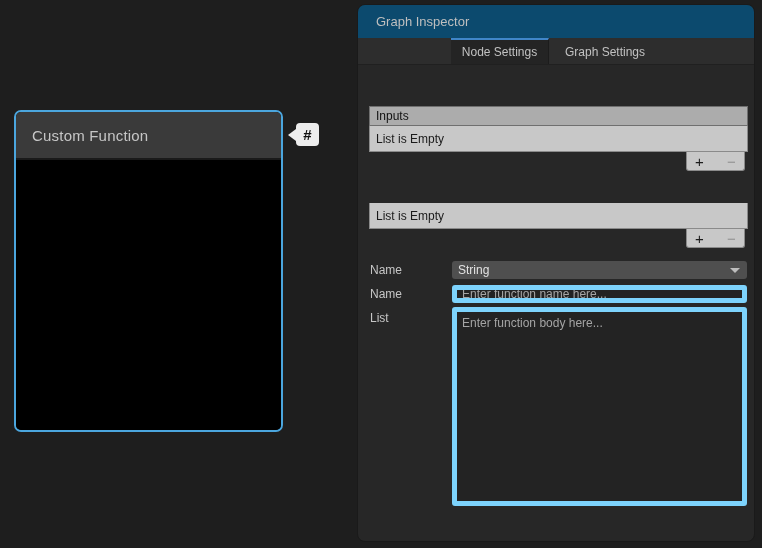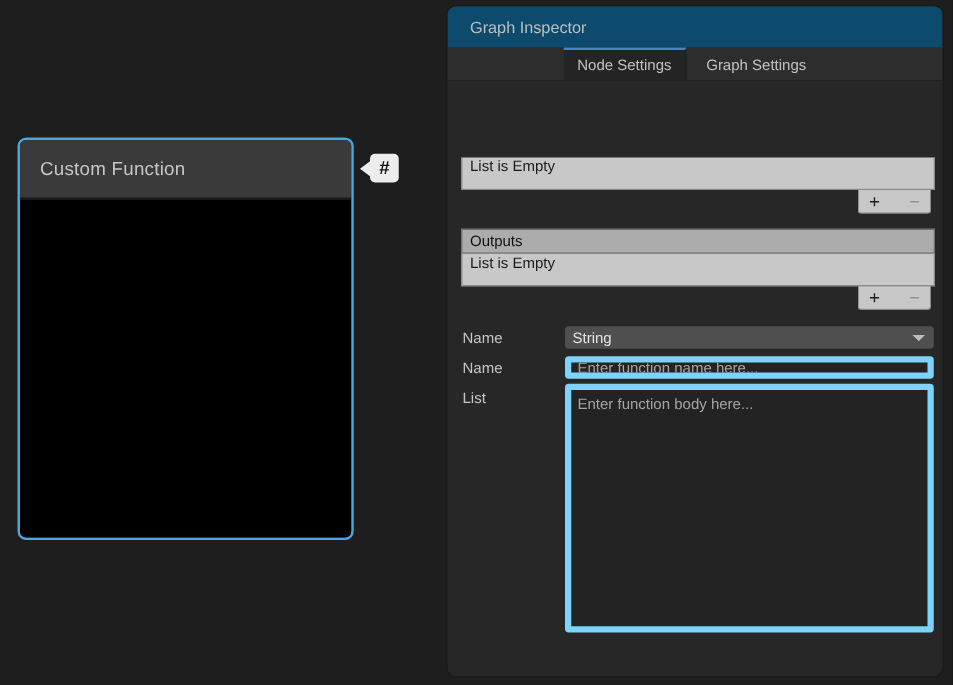--- a/index.html
+++ b/index.html
@@ -65,21 +65,21 @@
     color: #C8C8C8; font-size: 12px; font-weight: bold;
   }
   .rlist-header {
     height: 20px; background: #ACACAC; border: 1px solid #6F6F6F;
     display: flex; align-items: center; padding-left: 6px;
     color: #121212; font-size: 12px;
   }
   .rlist-row {
     height: 26px; background: #C8C8C8;
     border: 1px solid #8A8A8A; border-top: none;
-    display: flex; padding-left: 6px;
+    display: flex; align-items: center; padding-left: 6px;
     color: #1A1A1A; font-size: 12px;
   }
   .rlist-footer {
     position: absolute; right: 9px; width: 59px; height: 19px;
     background: #C8C8C8; border: 1px solid #8A8A8A; border-top: none;
     border-radius: 0 0 3px 3px;
     display: flex; align-items: center; justify-content: center; gap: 10px;
   }
   .rlist-btn {
     width: 22px; text-align: center; font-size: 15px; line-height: 17px;
@@ -144,31 +144,31 @@
     <div class="tabstrip">
       <div class="tab active">
         <span>Node Settings</span>
       </div>
       <div class="tab inactive">
         <span>Graph Settings</span>
       </div>
     </div>
 
 
+    <div class="rlist-header inputs-header">
+      <span>Inputs</span>
+    </div>
     <div class="rlist-row inputs-row">
       <span>List is Empty</span>
     </div>
     <div class="rlist-footer inputs-footer">
       <span class="rlist-btn">+</span>
       <span class="rlist-btn disabled">−</span>
     </div>
 
-    <div class="rlist-header outputs-header">
-      <span>Outputs</span>
-    </div>
     <div class="rlist-row outputs-row">
       <span>List is Empty</span>
     </div>
     <div class="rlist-footer outputs-footer">
       <span class="rlist-btn">+</span>
       <span class="rlist-btn disabled">−</span>
     </div>
 
     <div class="field-label lbl-type">Name</div>
     <div class="dropdown">

